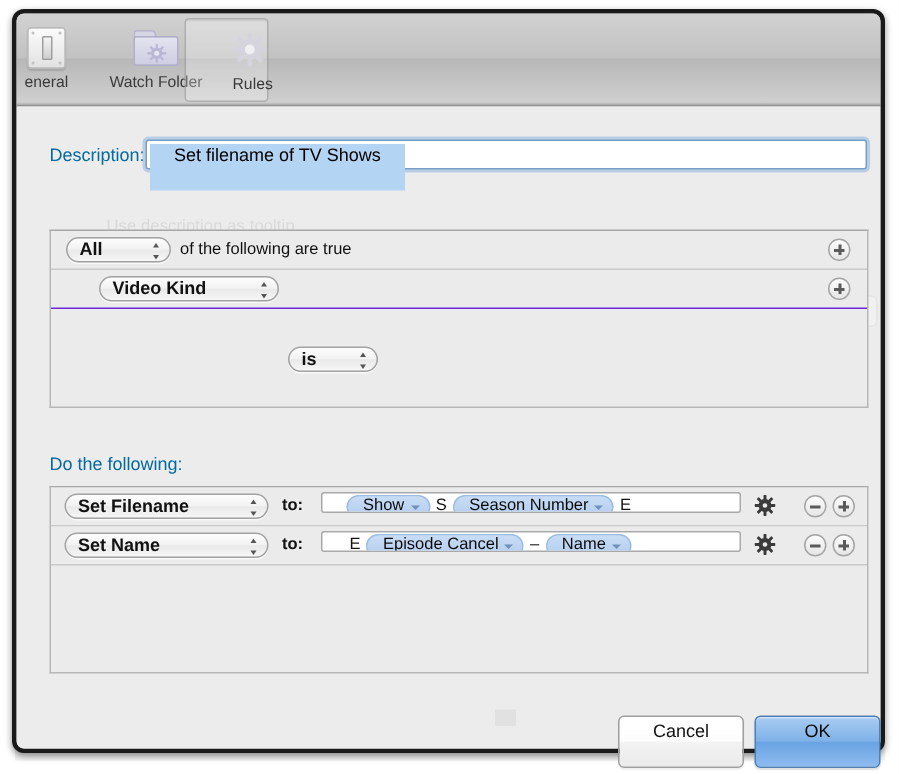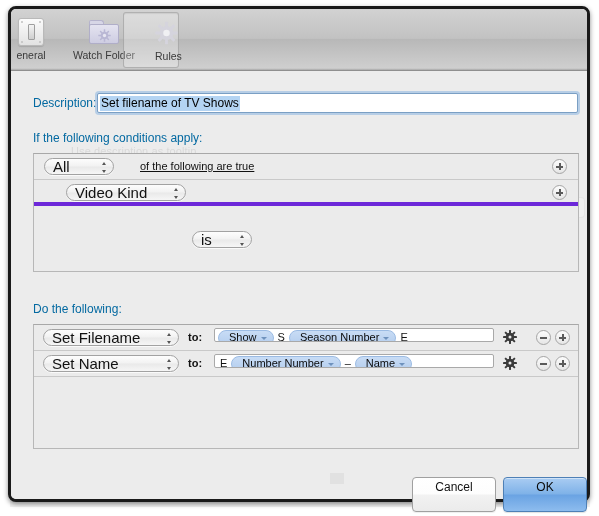--- a/index.html
+++ b/index.html
@@ -182,22 +182,22 @@
     left: 86px; top: 22px;
     width: 481px; height: 20px;
     background: #ffffff;
     border: 1px solid #7a9fc4;
     border-radius: 2px;
     box-sizing: border-box;
     box-shadow: 0 0 0 2px rgba(120,170,225,0.45);
   }
   #desc-field .val {
     position:absolute; left:2px; top:2px;
-    height:15px; line-height:15px;
-    padding: 0 1px;
+    height:31px; line-height:15px;
+    padding: 0 16px;
     font-size: 12px;
     color: #000;
     background: #b4d4f3;
     white-space: nowrap;
   }
 
   
   .listbox {
     position: absolute;
     background: #ebebeb;
@@ -221,27 +221,28 @@
   .row.r1 { top: 26px; }
 
   
   .popup {
     position: absolute;
     height: 17px;
     background: linear-gradient(to bottom,#fdfdfd 0%,#f2f2f2 48%,#e9e9e9 52%,#f6f6f6 100%);
     border: 1px solid #a2a2a2;
     border-radius: 9px;
     box-sizing: border-box;
-    font-size: 15px;
+    font-size: 12px;
     color: #111;
     line-height: 15px;
     padding-left: 8px;
     white-space: nowrap;
     overflow: hidden;
     box-shadow: 0 1px 0 rgba(255,255,255,.75);
+    font-weight: bold;
   }
   .popup .arrows {
     position: absolute;
     right: 6px; top: 3px;
     width: 5px; height: 11px;
   }
   .popup .arrows::before,
   .popup .arrows::after {
     content:""; position:absolute; left:0;
     border-left:2.5px solid transparent;
@@ -276,21 +277,21 @@
   
   .tokenfield {
     position: absolute;
     height: 14px;
     background: #ffffff;
     border: 1px solid #a9a9a9;
     border-radius: 2px;
     box-sizing: border-box;
     overflow: hidden;
     white-space: nowrap;
-    padding-left: 2px;
+    padding-left: 15px;
   }
   .tokenfield .tk, .tokenfield .plain {
     display: inline-block;
     vertical-align: top;
     font-size: 11px;
     line-height: 16px;
     height: 16px;
   }
   .tokenfield .plain { color:#111; padding: 0 3px; }
   .tokenfield .tk {
@@ -422,36 +423,35 @@
 
   </div>
 
   <div id="content">
 
     <div class="lbl" style="left:22px; top:25px;">Description:</div>
     <div id="desc-field">
       <div class="val">Set filename of TV Shows</div>
     </div>
 
-    <div class="lbl" style="left:22px; top:60px;">If the following conditions apply:</div>
     <div class="ghost-addrule">Add Rule</div>
     <div class="ghost-text" style="left:60px; top:74px;">Use description as tooltip</div>
 
     <div class="listbox" id="cond-list">
 
       <div class="row r0">
         <div class="popup" style="left:10px; top:4px; width:70px;">
           <span>All</span>
           <span class="arrows"></span>
         </div>
-        <div class="statictext" style="left:106px; top:4px;text-decoration:underline;">of the following are true</div>
+        <div class="statictext" style="left:86px; top:4px;">of the following are true</div>
         <div class="circbtn plus" style="right:11px; top:5px;"></div>
       </div>
 
-      <div class="row r1" style="border-bottom:4px solid #6d28d9;">
+      <div class="row r1" style="border-bottom:1px solid #6d28d9;">
         <div class="popup" style="left:32px; top:4px; width:120px;">
           <span>Video Kind</span>
           <span class="arrows"></span>
         </div>
         <div class="popup" style="left:158px; top:4px; width:60px;margin-top:47px;">
           <span>is</span>
           <span class="arrows"></span>
         </div>
         <div class="circbtn plus" style="right:11px; top:5px;"></div>
       </div>
@@ -485,21 +485,21 @@
         <div class="circbtn plus" style="left:521px; top:5px;"></div>
       </div>
 
       <div class="row r1">
         <div class="popup" style="left:9px; top:4px; width:136px;">
           <span>Set Name</span>
           <span class="arrows"></span>
         </div>
         <div class="statictext" style="left:154px; top:4px; font-weight:bold;">to:</div>
         <div class="tokenfield" style="left:180px; top:3px; width:280px;">
-          <span class="plain">E</span><span class="tk"><span>Number Number</span><i class="tkarrow"></i></span><span class="plain">–</span><span class="tk"><span>Name</span><i class="tkarrow"></i></span>
+          <span class="plain">E</span><span class="tk"><span>Episode Cancel</span><i class="tkarrow"></i></span><span class="plain">–</span><span class="tk"><span>Name</span><i class="tkarrow"></i></span>
         </div>
         <svg class="gearbtn" style="left:469px; top:5px;" viewBox="0 0 24 24">
           <g fill="#3b3b3b">
             <rect x="10.3" y="0" width="3.4" height="24" rx="0.8"></rect>
             <rect x="0" y="10.3" width="24" height="3.4" rx="0.8"></rect>
             <rect x="10.3" y="0" width="3.4" height="24" rx="0.8" transform="rotate(45 12 12)"></rect>
             <rect x="0" y="10.3" width="24" height="3.4" rx="0.8" transform="rotate(45 12 12)"></rect>
             <circle cx="12" cy="12" r="7.4"></circle>
           </g>
           <circle cx="12" cy="12" r="2.6" fill="#ebebeb"></circle>

